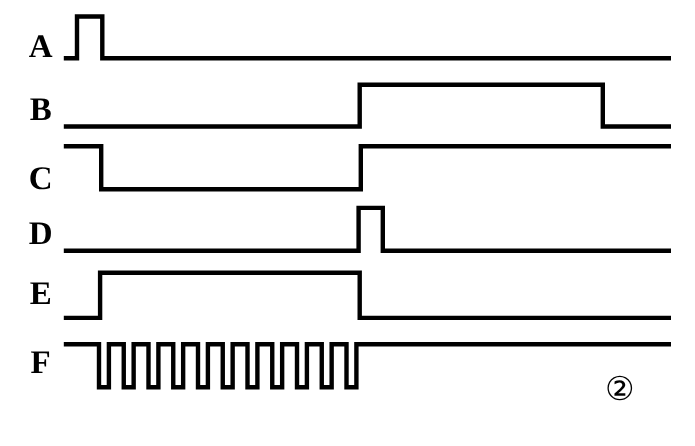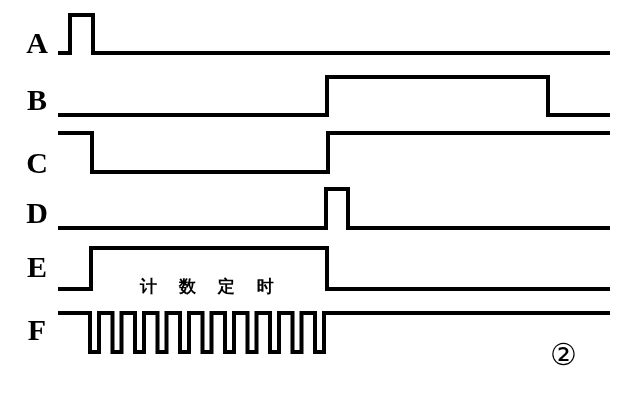--- a/index.html
+++ b/index.html
@@ -72,17 +72,16 @@
       </g>
   </svg>
 
   <div class="sig-label" style="left:20px; top:28px;">A</div>
   <div class="sig-label" style="left:20px; top:85px;">B</div>
   <div class="sig-label" style="left:20px; top:148px;">C</div>
   <div class="sig-label" style="left:20px; top:198px;">D</div>
   <div class="sig-label" style="left:20px; top:252px;">E</div>
   <div class="sig-label" style="left:20px; top:315px;">F</div>
 
-  <div class="annot-text" style="left:140px; top:278px;">计 数 定 时</div>
 
   <div class="figure-number" style="left:550px; top:340px;">②</div>
 
 </div>
 
 </body></html>

